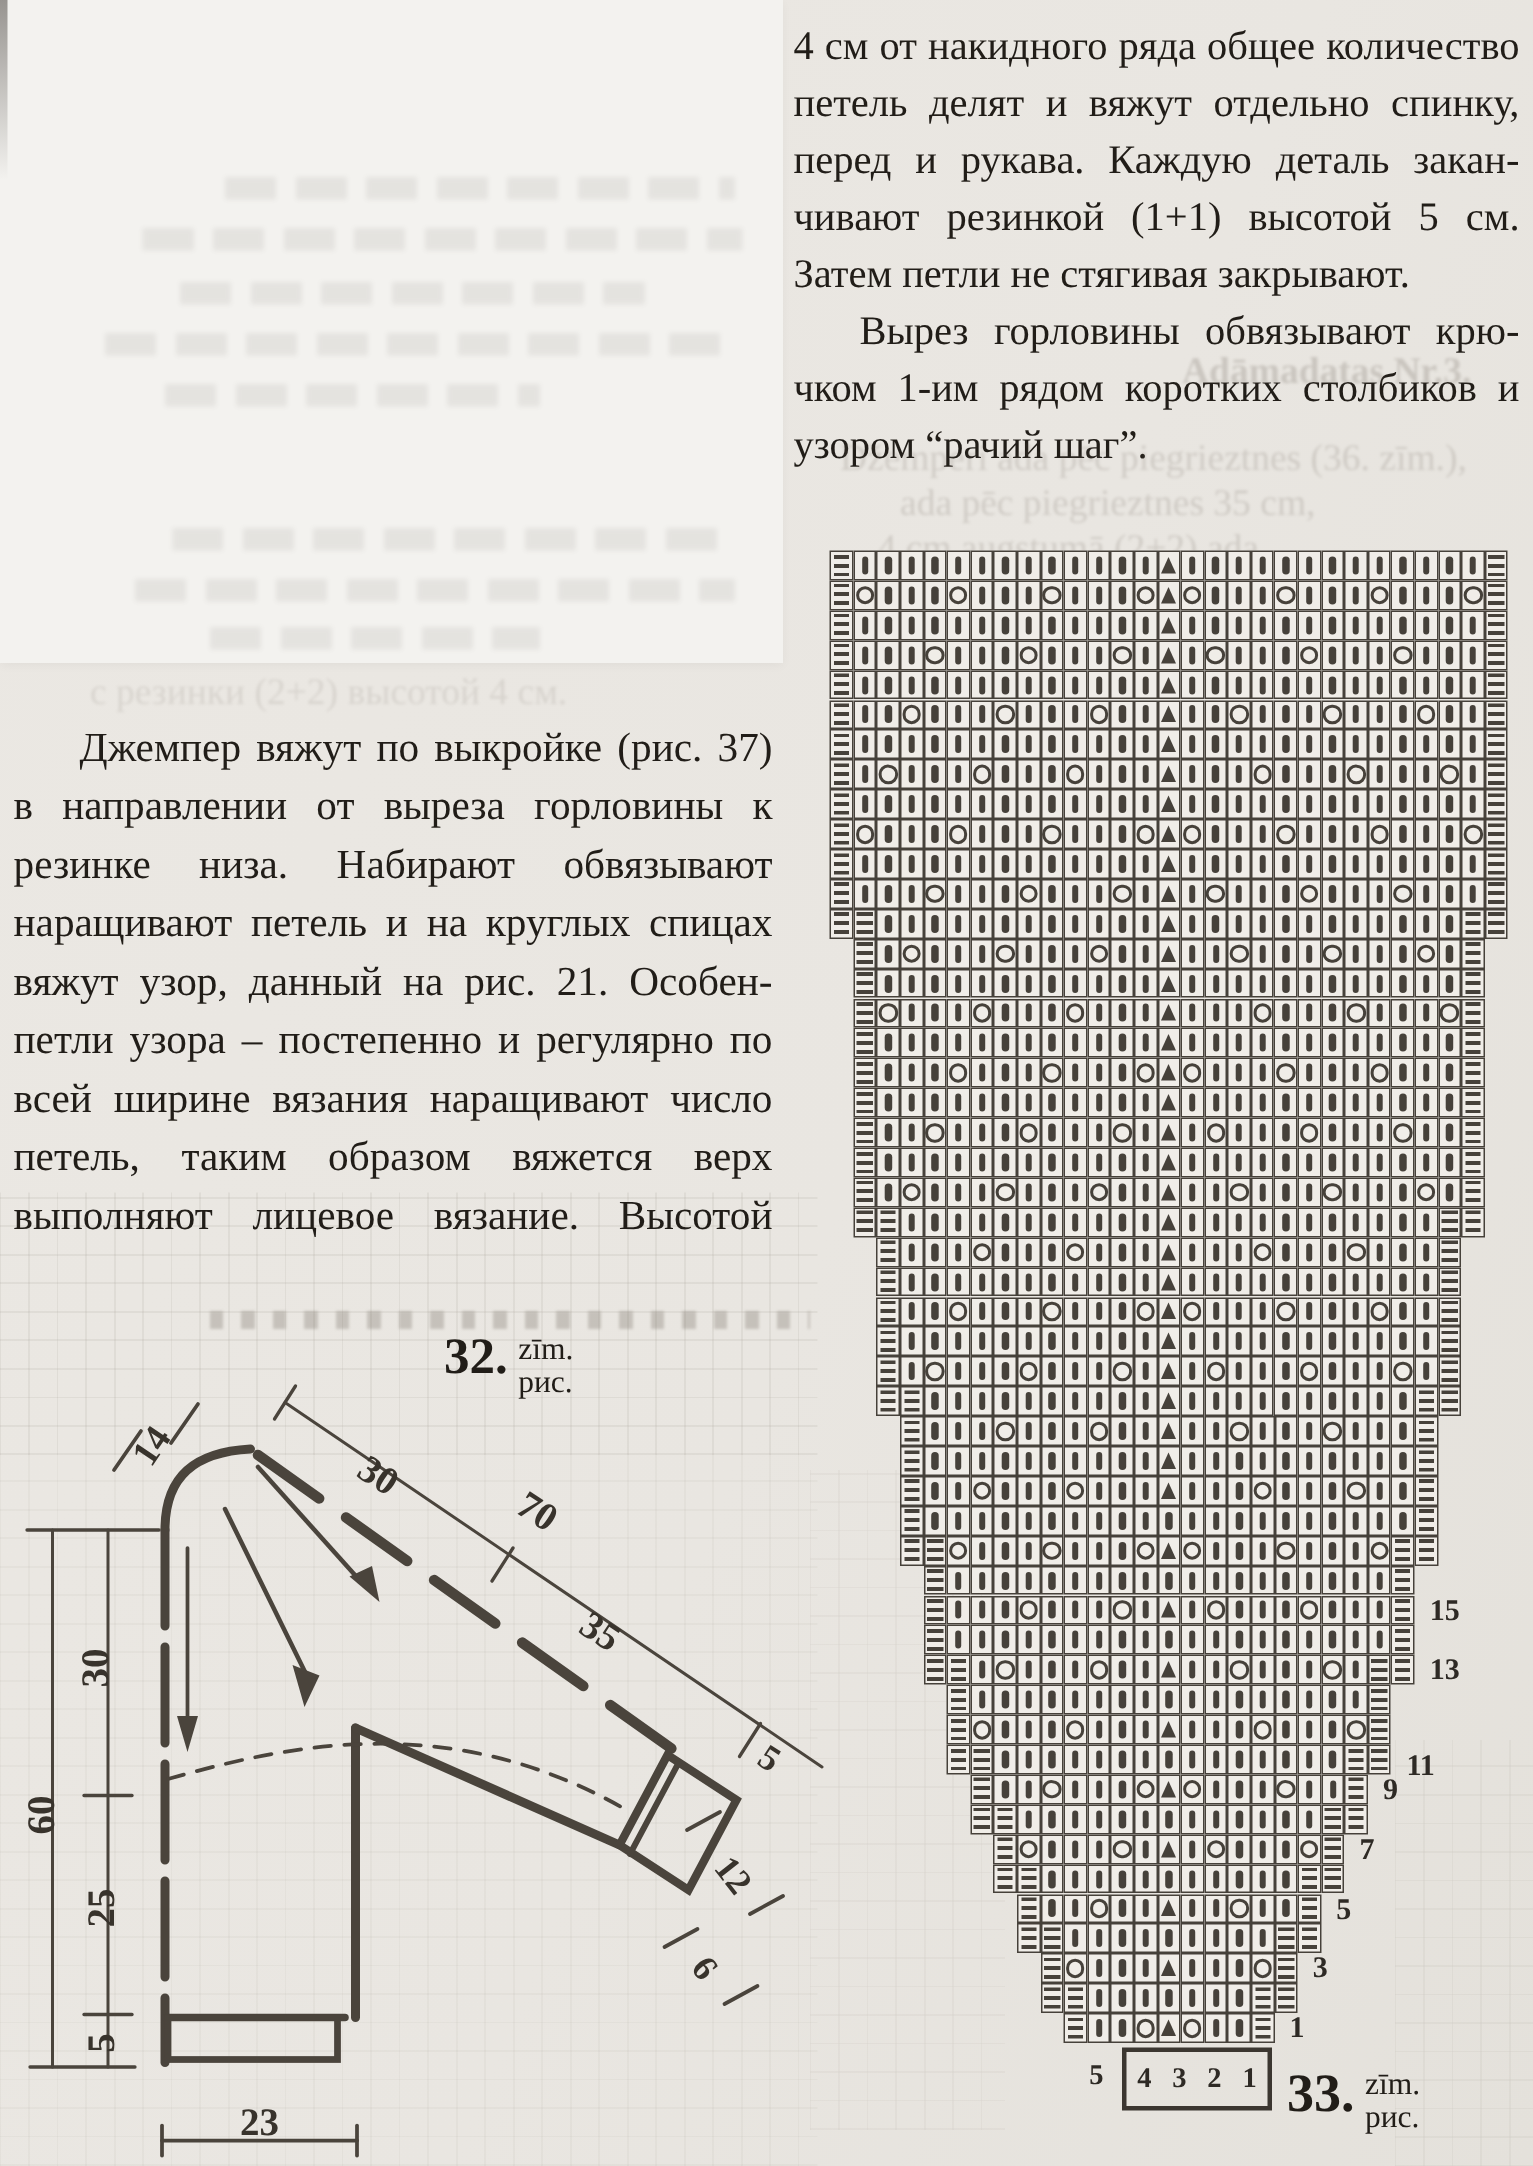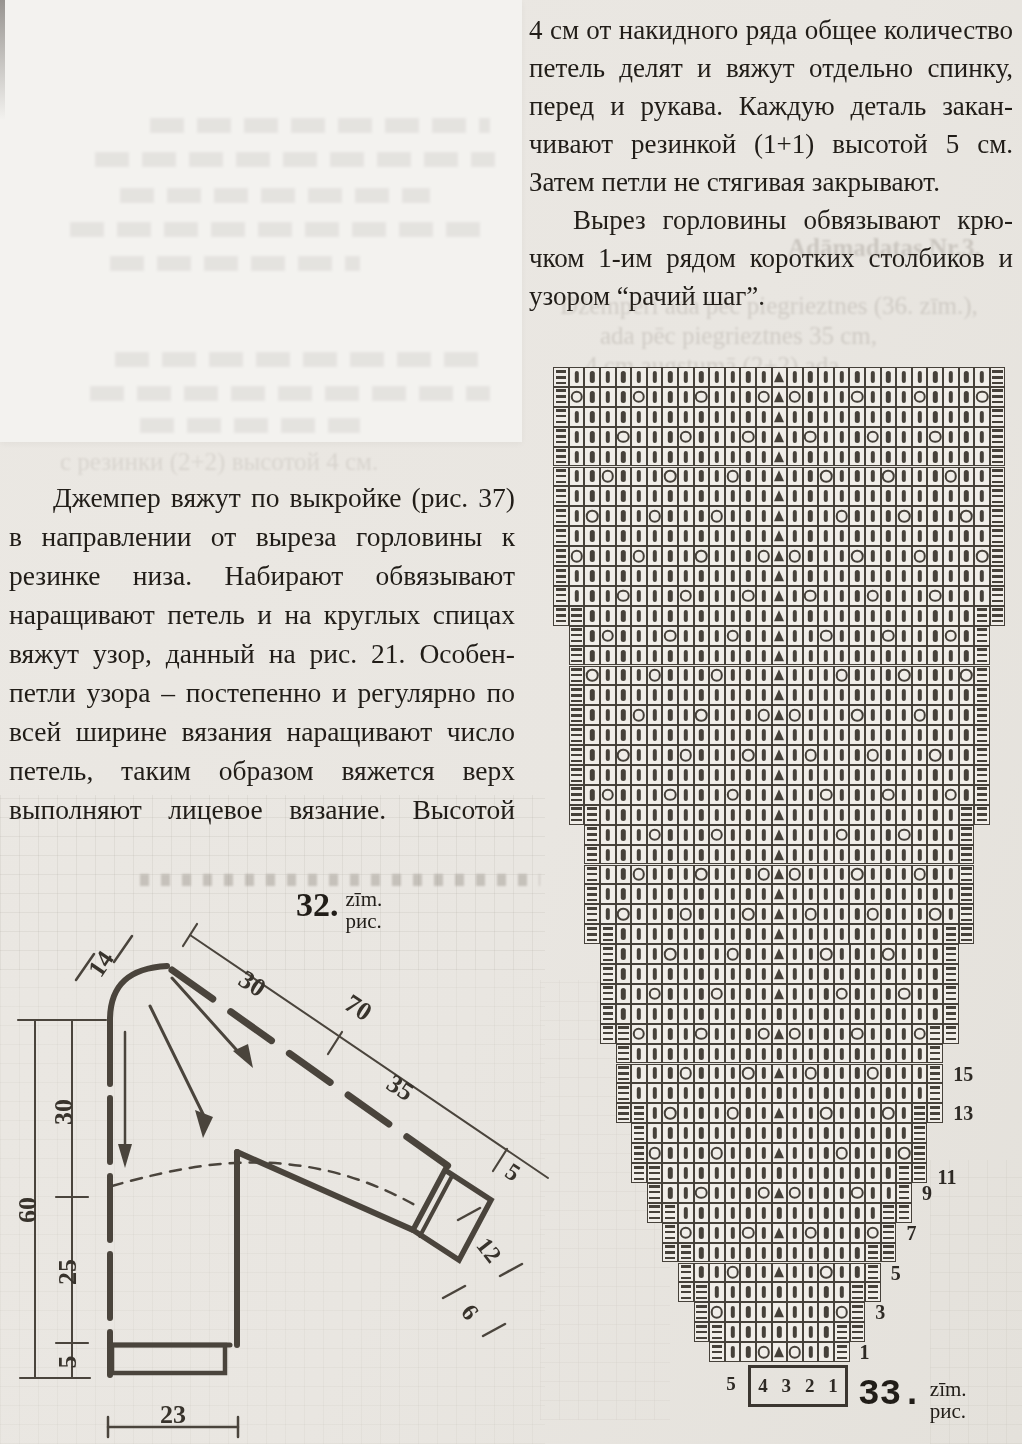--- a/index.html
+++ b/index.html
@@ -240,20 +240,20 @@
       <div class="repeatbox" style="left: 748.2px; top: 1365px; width: 93.6px; height: 36px;">
         <span>4</span>
         <span>3</span>
         <span>2</span>
         <span>1</span>
       </div>
       <span class="outnum" style="left: 726.2px; top: 1373px;">5</span>
     </div>
 
   <div class="figlabel" style="left:858px;top:1378px;">
-    <span class="num" style="font-size:36px;font-family:Liberation Mono, monospace;">33.</span>
+    <span class="num" style="font-size:36px;">33.</span>
     <span class="stack">
       <span>zīm.</span>
       <span>рис.</span>
     </span>
   </div>
 
 </div>
 
 </body></html>

